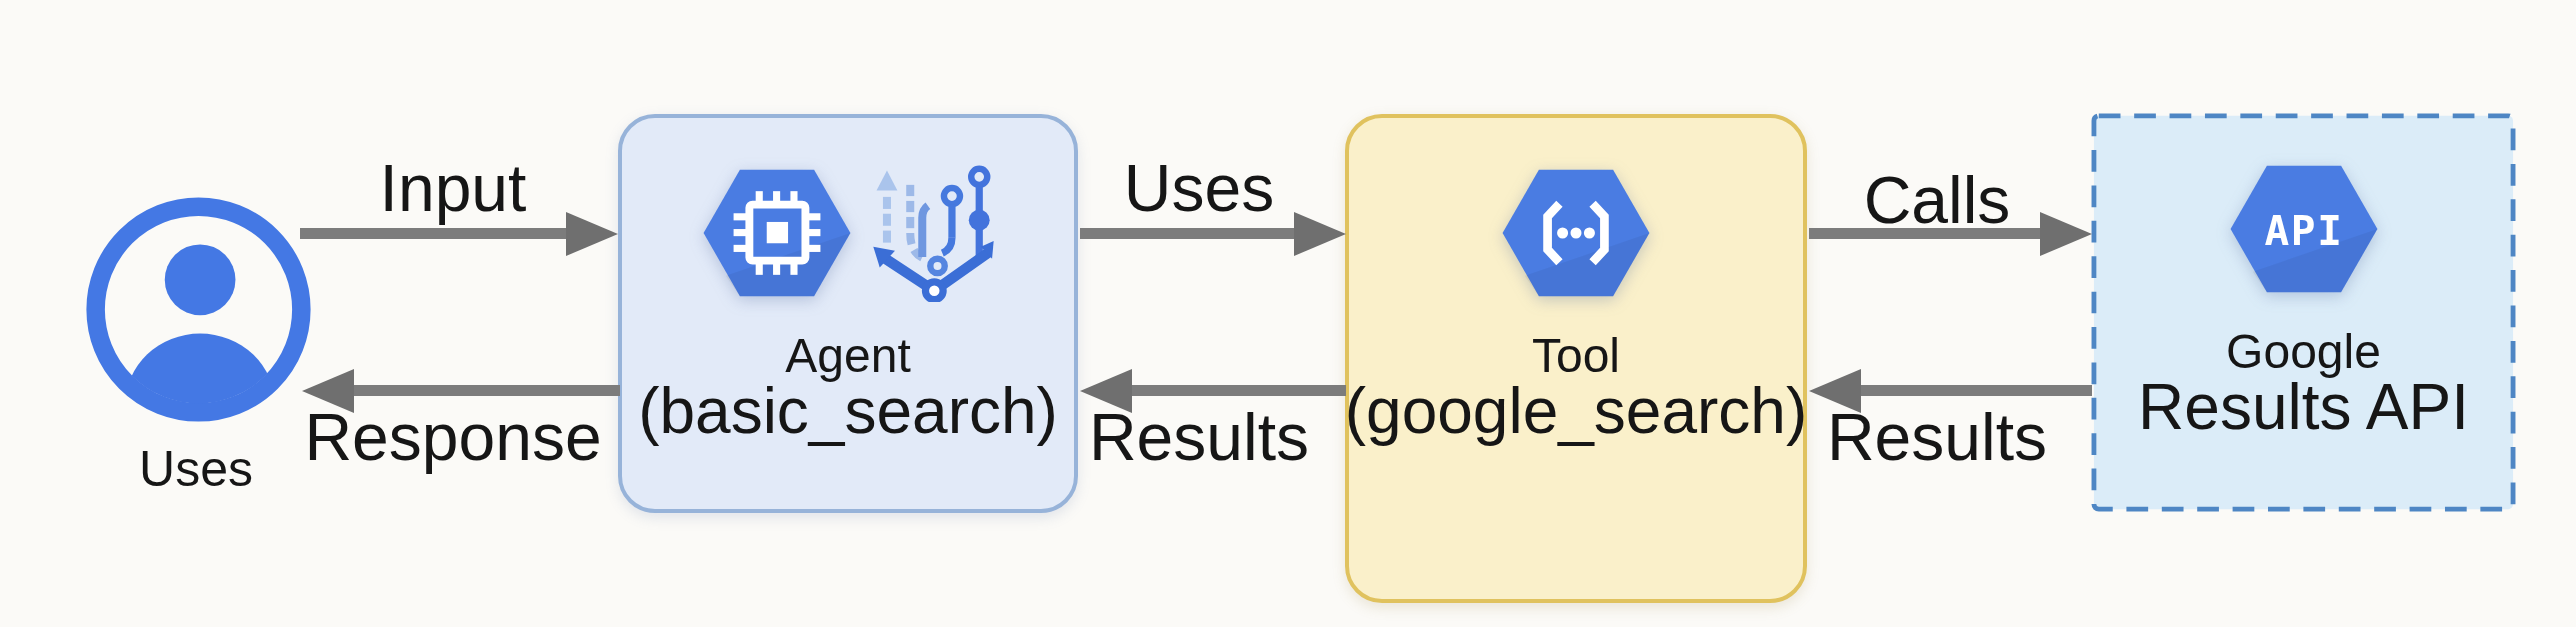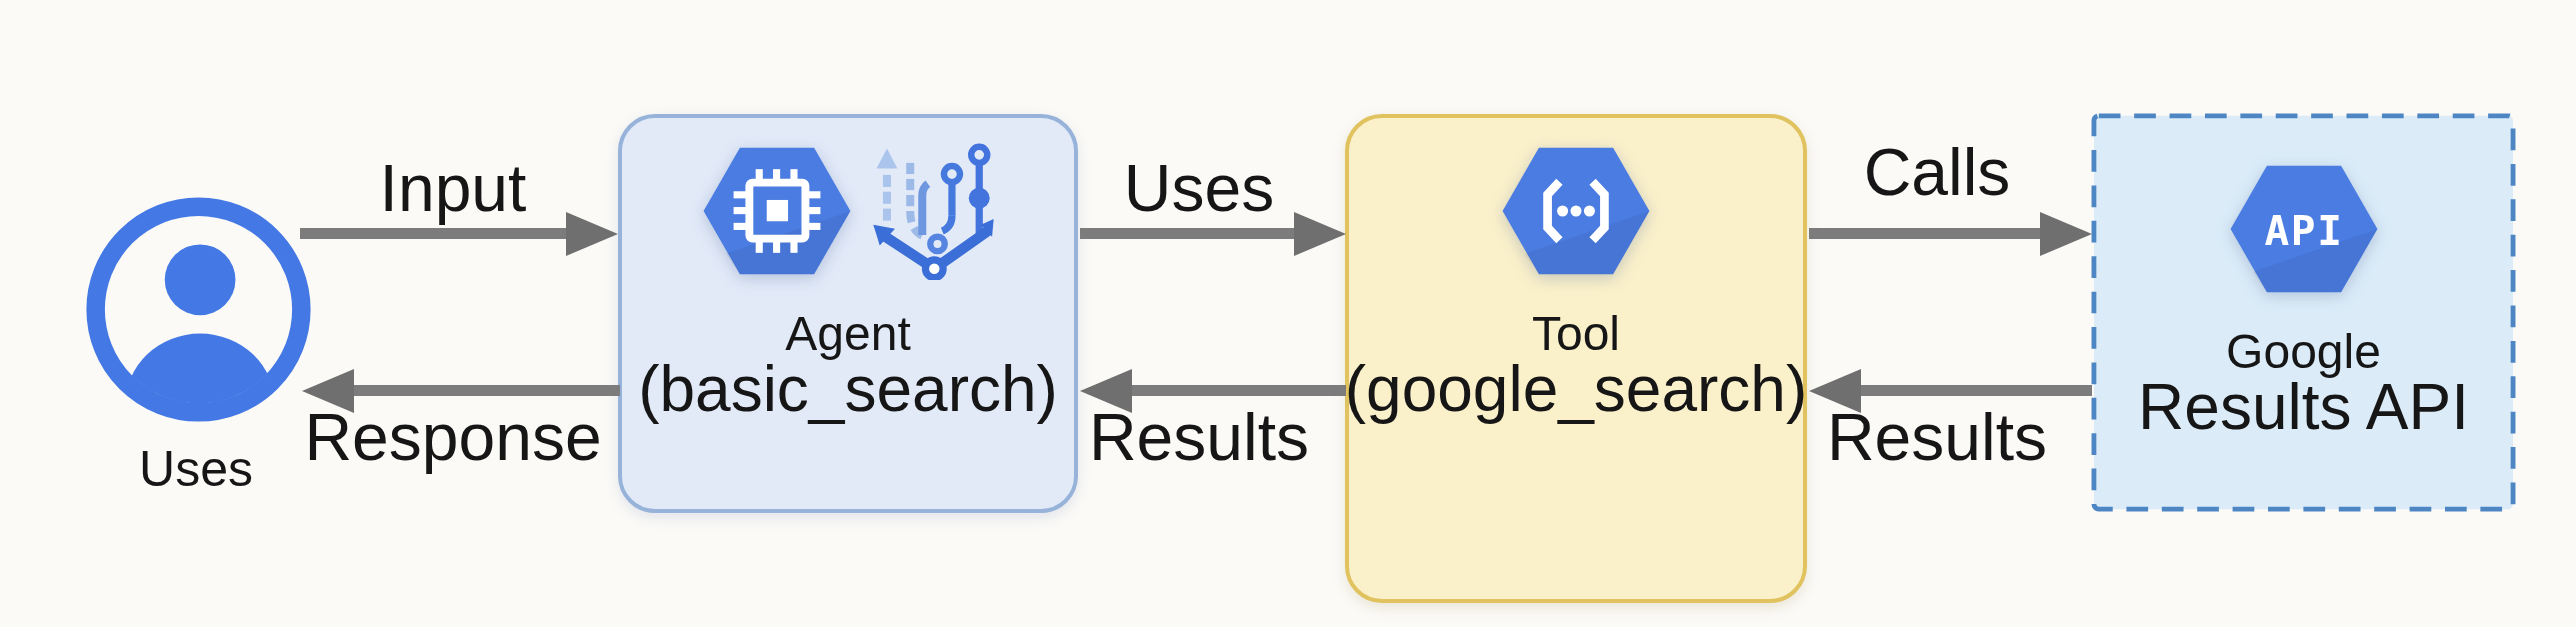--- a/index.html
+++ b/index.html
@@ -9,21 +9,21 @@
     background:#fbfaf7;
     font-family:"Liberation Sans", sans-serif;
     color:#161616;
     overflow:hidden;
   }
   
   .node-box{
     position:absolute;
     box-sizing:border-box;
     display:flex;flex-direction:column;align-items:center;
-    padding-top:24px;
+    padding-top:46px;
   }
   .agent-box{
     left:618px;top:114px;width:460px;height:399px;
     background:#e2eaf8;border:4px solid #97b3d9;border-radius:37px;
     box-shadow:0 4.8px 13px rgba(110,135,175,0.18);
   }
   .tool-box{
     left:1345px;top:114px;width:462px;height:489px;
     background:#faf0ca;border:4px solid #e0c25e;border-radius:37px;
     box-shadow:0 4.8px 13px rgba(160,140,80,0.18);
@@ -188,21 +188,21 @@
   <div class="arrow" style="left:1080px;top:369px;width:266px;">
     <div class="shaft" style="left:48px;right:0;"></div>
     <div class="head point-left"></div>
   </div>
   <div class="edge-label" style="left:1199px;top:437px;">Results</div>
 
   <div class="arrow" style="left:1809px;top:212px;width:283px;">
     <div class="shaft" style="left:0;right:48px;"></div>
     <div class="head point-right"></div>
   </div>
-  <div class="edge-label" style="left:1937px;top:172px;">Calls</div>
+  <div class="edge-label" style="left:1937px;top:200px;">Calls</div>
 
   <div class="arrow" style="left:1809px;top:369px;width:283px;">
     <div class="shaft" style="left:48px;right:0;"></div>
     <div class="head point-left"></div>
   </div>
   <div class="edge-label" style="left:1937px;top:437px;">Results</div>
 
 </div>
 
 

